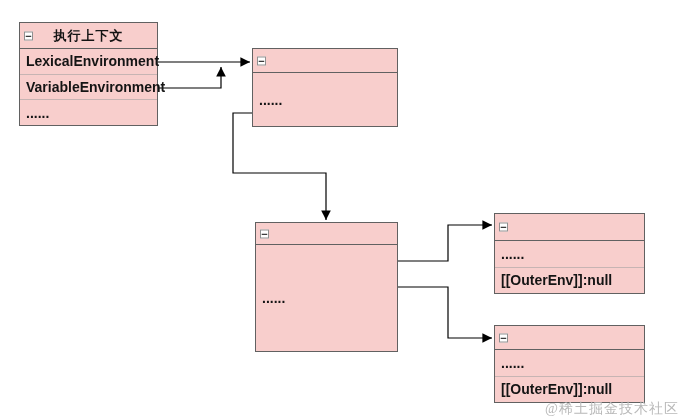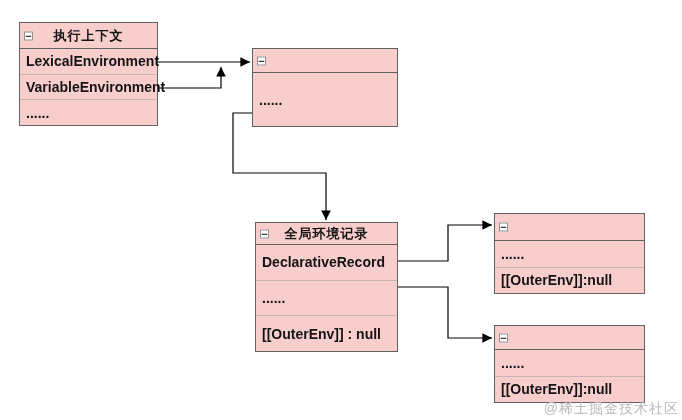--- a/index.html
+++ b/index.html
@@ -24,21 +24,21 @@
     font-size:11px;line-height:6px;text-align:center;color:#333;font-weight:bold;
     overflow:hidden;
   }
   .node-row{
     flex:1 1 0;display:flex;align-items:center;
     padding-left:6px;font-size:14px;font-weight:bold;box-sizing:border-box;
   }
   .node-row + .node-row{border-top:1px solid #c7b4b3;}
   .watermark{
     position:absolute;right:3px;bottom:2px;font-size:14px;color:#b9b9b9;
-    letter-spacing:1px;white-space:nowrap;
+    letter-spacing:1px;white-space:nowrap;font-family:Liberation Serif, serif;
   }
 </style>
 </head>
 <body>
 
 <div class="canvas">
 
   <svg class="edges" viewBox="0 0 682 420" xmlns="http://www.w3.org/2000/svg">
     <defs>
       <marker id="arrow" viewBox="0 0 10 10" refX="10" refY="5" markerWidth="8" markerHeight="8" orient="auto">
@@ -65,25 +65,22 @@
   <div class="node" style="left:252px;top:48px;width:146px;height:79px;">
     <div class="node-header" style="height:24px;">
       <span class="collapse">−</span>
     </div>
     <div class="node-row">......</div>
   </div>
 
   <div class="node" style="left:255px;top:222px;width:143px;height:130px;">
     <div class="node-header" style="height:22px;">
       <span class="collapse">−</span>
-      <span class="node-title">全局环境记录</span>
     </div>
-    <div class="node-row">DeclarativeRecord</div>
     <div class="node-row">......</div>
-    <div class="node-row">[[OuterEnv]] : null</div>
   </div>
 
   <div class="node" style="left:494px;top:213px;width:151px;height:81px;">
     <div class="node-header" style="height:27px;">
       <span class="collapse">−</span>
     </div>
     <div class="node-row">......</div>
     <div class="node-row">[[OuterEnv]]:null</div>
   </div>
 

